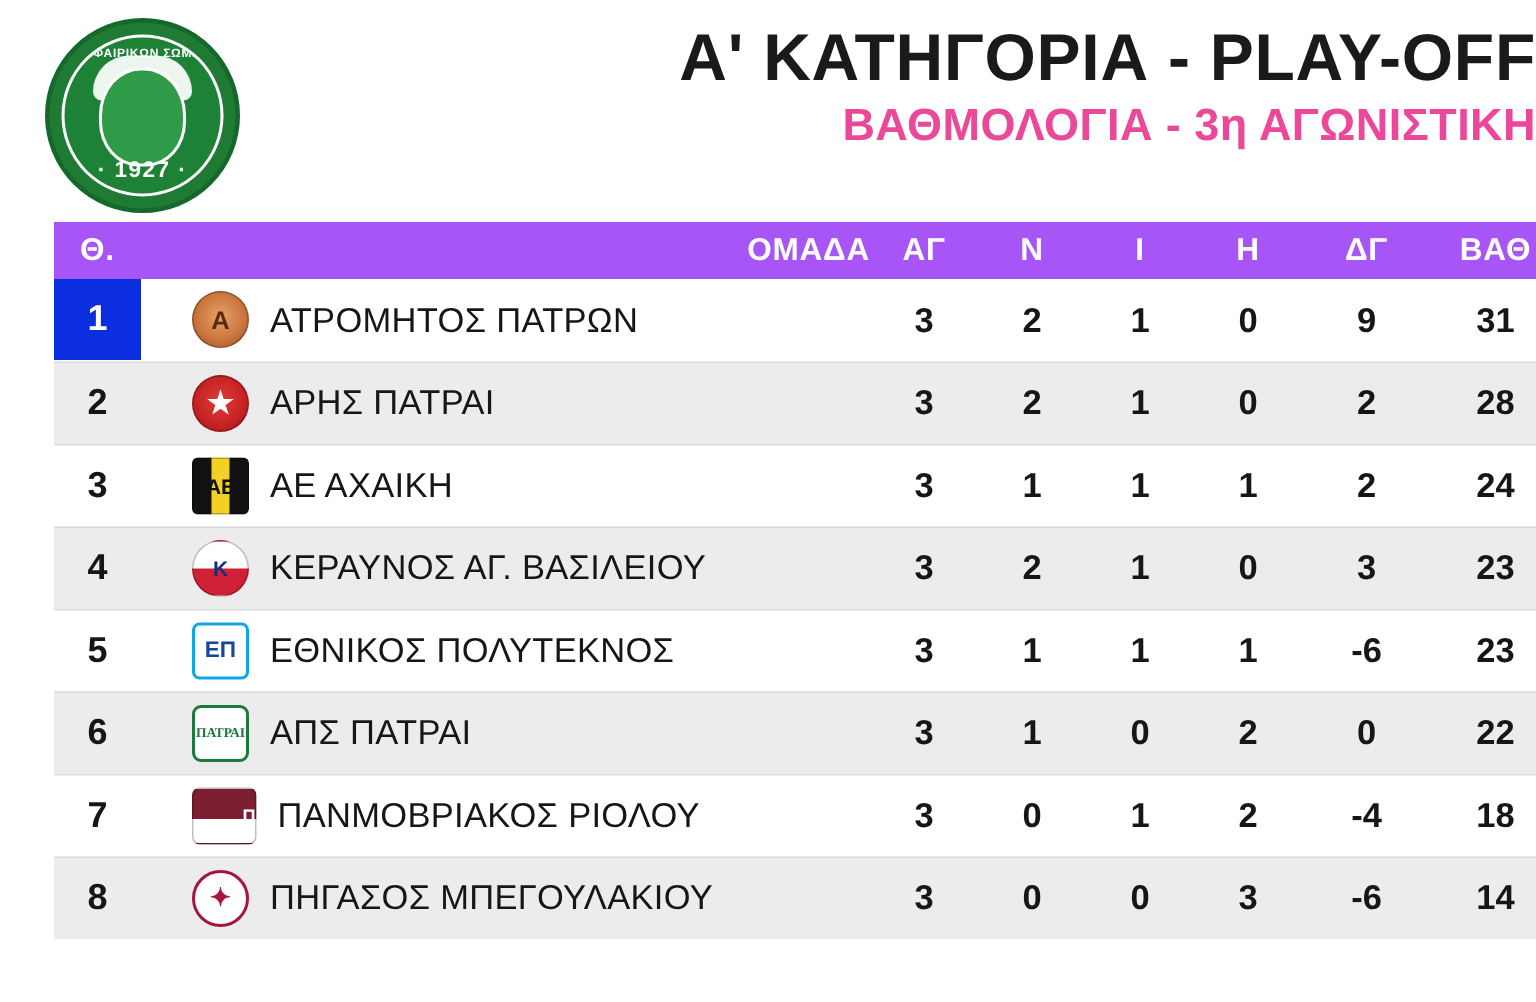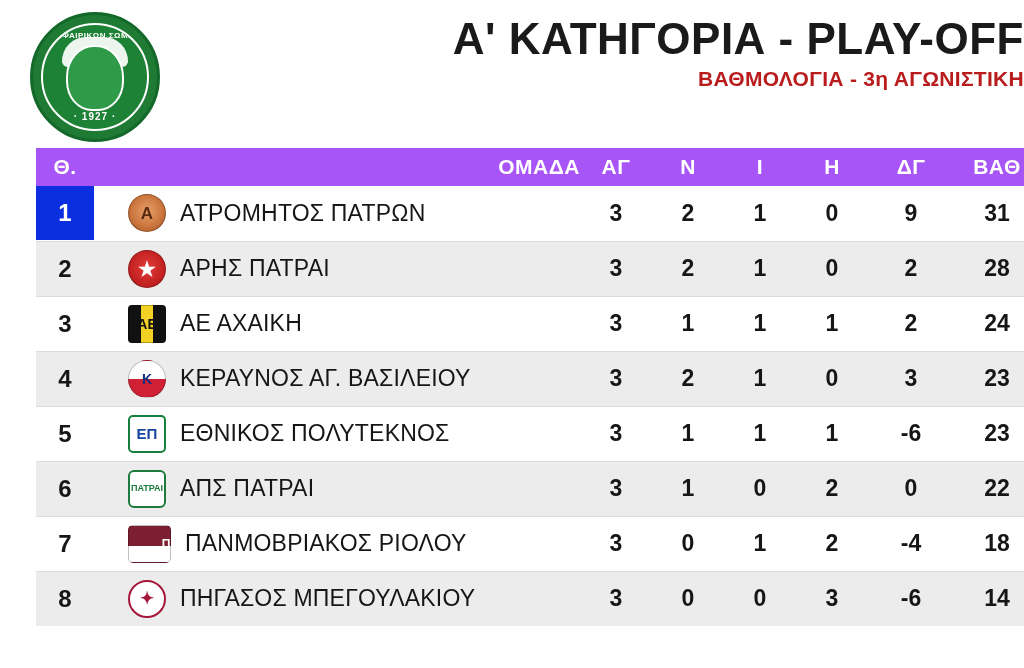--- a/index.html
+++ b/index.html
@@ -100,43 +100,43 @@
     transform: translateX(-50%);
     white-space: nowrap;
     font-size: 8px;
   }
   .crest-year {
     position: absolute;
     left: 50%;
     bottom: 7px;
     transform: translateX(-50%);
     color: #ffffff;
-    font-size: 10px;
+    font-size: 15px;
     font-weight: bold;
     letter-spacing: 1px;
     white-space: nowrap;
   }
   .titles {
     text-align: right;
     width: 100%;
     padding-left: 54px;
     box-sizing: border-box;
   }
   .title-main {
     font-size: 44px;
     font-weight: bold;
     color: #1a1a1a;
     letter-spacing: 0.5px;
     line-height: 1.05;
     white-space: nowrap;
   }
   .title-sub {
-    font-size: 21px;
-    font-weight: bold;
-    color: #b91c1c;
+    font-size: 30px;
+    font-weight: bold;
+    color: #ec4899;
     letter-spacing: 0.3px;
     margin-top: 6px;
     line-height: 1.05;
     white-space: nowrap;
   }
 
   
   .table-wrap {
     margin: 8px 36px 0 36px;
   }
@@ -224,23 +224,23 @@
 
   
   .logo-atromitos { background: radial-gradient(circle at 50% 45%, #e9a06a 0%, #c9743c 60%, #9a4f21 100%); }
   .logo-atromitos .glyph { color: #5a2a10; }
   .logo-aris { background: radial-gradient(circle at 50% 45%, #e23b3b 0%, #c01f1f 70%, #8c1414 100%); }
   .logo-aris .glyph { color: #ffffff; font-size: 20px; }
   .logo-axaiki { background: linear-gradient(90deg, #111 0 33%, #f2d024 33% 66%, #111 66% 100%); border-radius: 4px; }
   .logo-axaiki .glyph { color: #111; font-size: 14px; }
   .logo-keravnos { background: linear-gradient(180deg, #ffffff 0 50%, #cf2036 50% 100%); }
   .logo-keravnos .glyph { color: #14307d; font-size: 14px; }
-  .logo-ethnikos { background: #ffffff; border-radius: 5px; border: 2px solid #15803d; }
+  .logo-ethnikos { background: #ffffff; border-radius: 5px; border: 2px solid #0ea5e9; }
   .logo-ethnikos .glyph { color: #1746a0; font-size: 15px; }
-  .logo-patrai { background: #ffffff; border-radius: 6px; border: 2px solid #1b7a3c; }
+  .logo-patrai { background: #ffffff; border-radius: 6px; border: 2px solid #1b7a3c; font-family: Liberation Serif, serif; }
   .logo-patrai .glyph { color: #1b7a3c; font-size: 9px; }
   .logo-panmovriakos { background: linear-gradient(180deg, #7d1f33 0 55%, #ffffff 55% 100%); border-radius: 5px; padding-left: 41px; }
   .logo-panmovriakos .glyph { color: #ffffff; font-size: 12px; }
   .logo-pigasos { background: #ffffff; border: 2px solid #a5173a; }
   .logo-pigasos .glyph { color: #a5173a; font-size: 17px; }
 </style>
 </head>
 <body>
 
 <div class="page">

